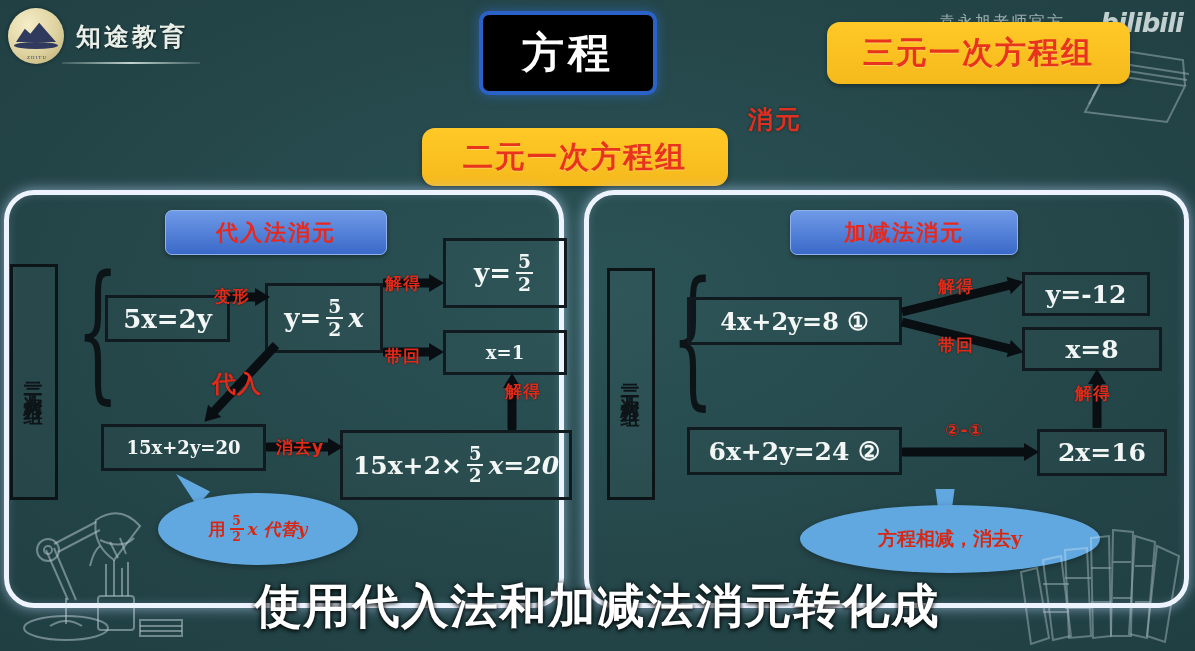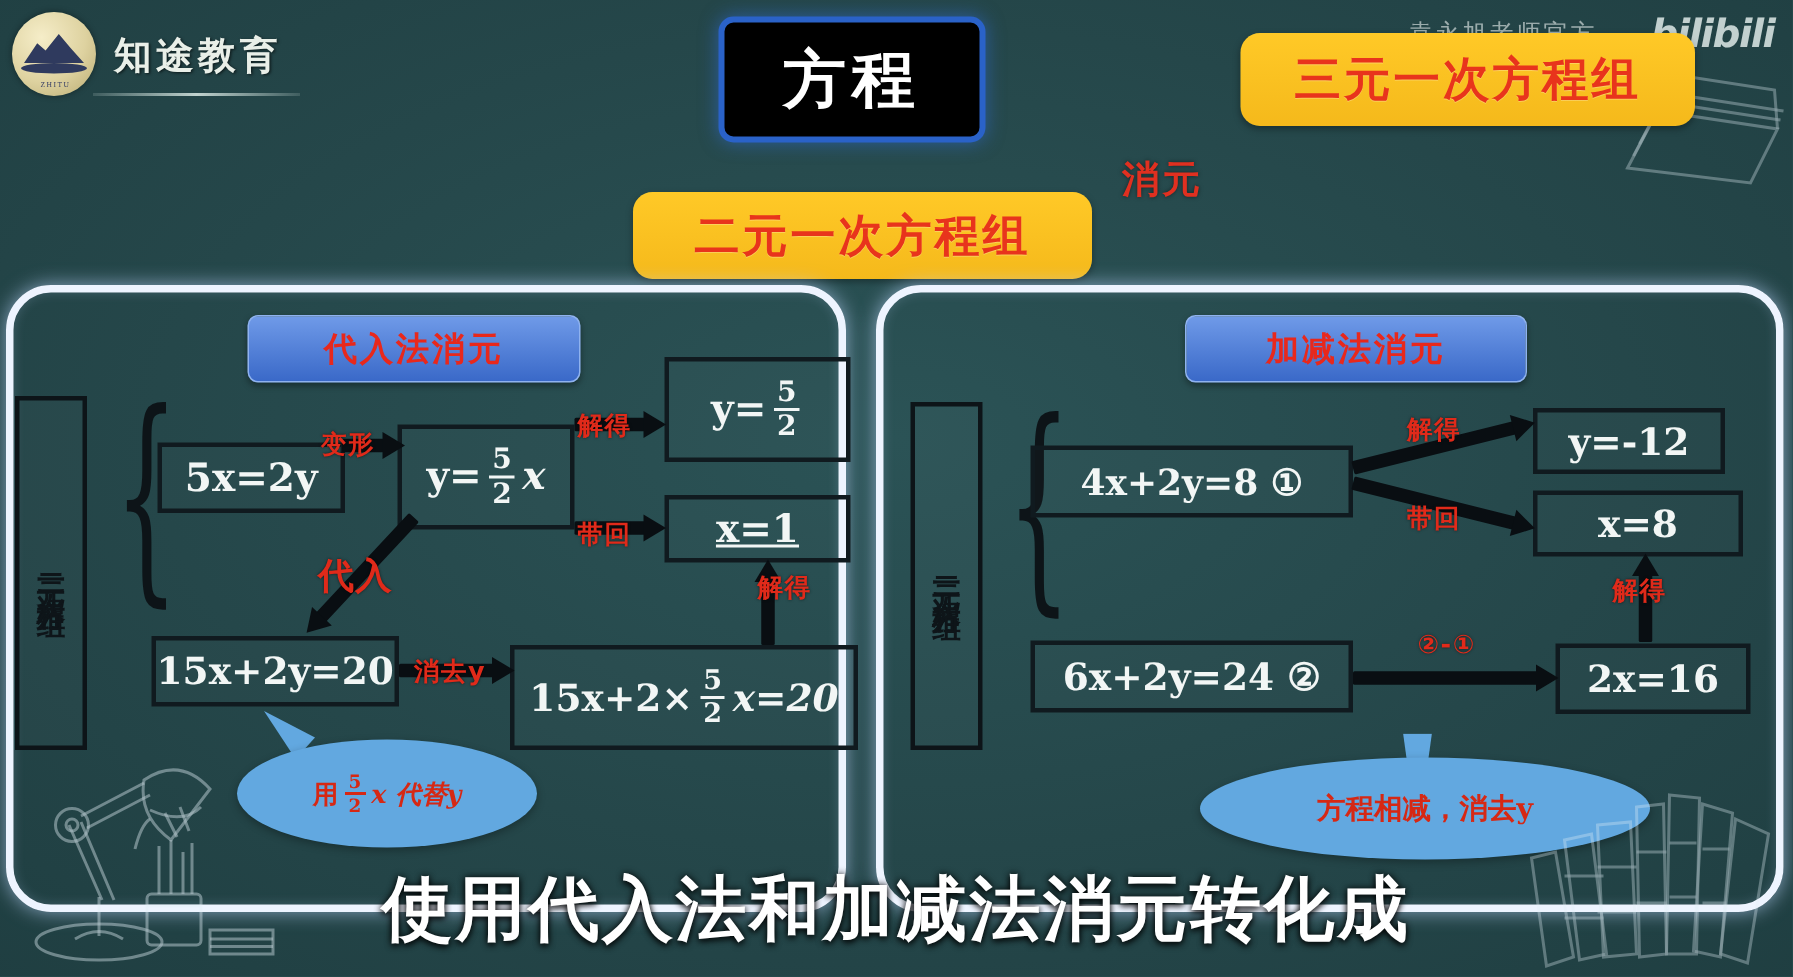--- a/index.html
+++ b/index.html
@@ -152,23 +152,23 @@
   .ital { font-style: italic; font-family: "DejaVu Serif", serif; }
 
   
   #eq-l1 { left: 105px; top: 295px; width: 125px; height: 47px; }
   #eq-l1 .txt { font-size: 26px; }
   #eq-l2 { left: 265px; top: 283px; width: 118px; height: 70px; }
   #eq-l2 .txt { font-size: 26px; }
   #eq-l3 { left: 443px; top: 238px; width: 124px; height: 70px; }
   #eq-l3 .txt { font-size: 26px; }
   #eq-l4 { left: 443px; top: 330px; width: 124px; height: 45px; }
-  #eq-l4 .txt { font-size: 26px; text-decoration: underline; }
+  #eq-l4 .txt { font-size: 18px; }
   #eq-l5 { left: 101px; top: 424px; width: 165px; height: 47px; }
-  #eq-l5 .txt { font-size: 25px; }
+  #eq-l5 .txt { font-size: 18px; }
   #eq-l6 { left: 340px; top: 430px; width: 232px; height: 70px; }
   #eq-l6 .txt { font-size: 25px; }
 
   
   #eq-r1 { left: 687px; top: 297px; width: 215px; height: 48px; }
   #eq-r1 .txt { font-size: 24px; }
   #eq-r2 { left: 687px; top: 427px; width: 215px; height: 48px; }
   #eq-r2 .txt { font-size: 25px; }
   #eq-r3 { left: 1022px; top: 272px; width: 128px; height: 44px; }
   #eq-r3 .txt { font-size: 25px; }

